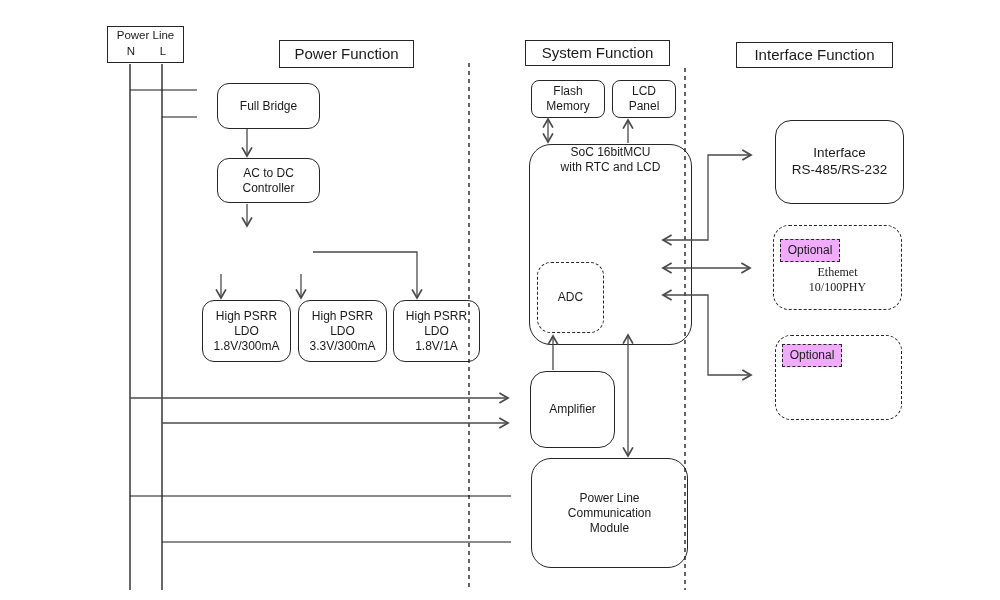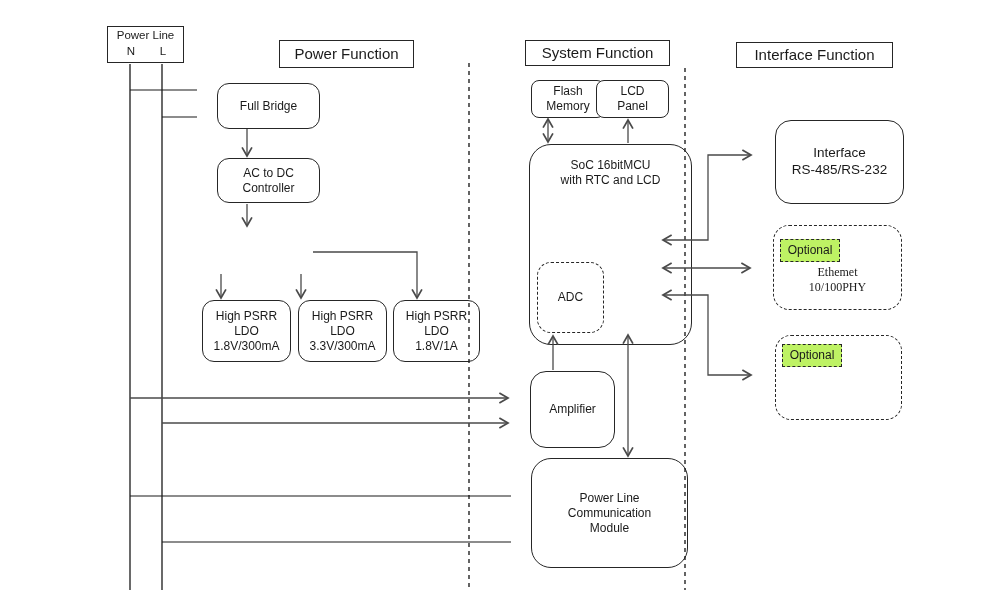--- a/index.html
+++ b/index.html
@@ -7,27 +7,27 @@
     position:relative;width:1000px;height:600px;background:#ffffff;
     font-family:"Liberation Sans", sans-serif;color:#1a1a1a;overflow:hidden;
   }
   .box{
     position:absolute;background:#fff;border:1.7px solid #262626;border-radius:12px;
     display:flex;align-items:center;justify-content:center;text-align:center;
     white-space:pre-line;font-size:12px;line-height:1.25;box-sizing:border-box;margin-left:20px;
   }
   .sq{border-radius:0;border-width:1.2px;font-size:15px;line-height:1.1;}
   .dashed{border-style:dashed;border-width:1.6px;}
-  .soc{align-items:flex-start;padding-top:13px;border-radius:22px;}
+  .soc{align-items:flex-start;padding-top:0;border-radius:22px;}
   .r8{border-radius:8px;} .r10{border-radius:10px;} .r14{border-radius:14px;}
   .r16{border-radius:16px;} .r20{border-radius:20px;}
   .optional{
     position:absolute;top:13px;left:6px;width:60px;height:23px;
     border:1.1px dashed #262626;display:flex;align-items:center;justify-content:center;
-    font-size:12px;background:#bef264;box-sizing:border-box;
+    font-size:12px;background:#f0abfc;box-sizing:border-box;
   }
   .sub-text{width:100%;text-align:center;white-space:pre-line;}
   .eth .sub-text{margin-top:24px;font-family:Liberation Serif, serif;}
   .wir .sub-text{margin-top:20px;}
   .plbox{
     position:absolute;left:107px;top:26px;width:77px;height:37px;background:#fff;
     border:1.2px solid #262626;box-sizing:border-box;font-size:11.5px;
   }
   .pl-title{position:absolute;top:2px;width:100%;text-align:center;}
   .pl-n,.pl-l{position:absolute;top:18px;transform:translateX(-50%);font-size:11.5px;}
@@ -58,21 +58,21 @@
 1.8V/300mA</div>
   <div class="box" style="left:278px;top:300px;width:89px;height:62px">High PSRR
 LDO
 3.3V/300mA</div>
   <div class="box" style="left:373px;top:300px;width:87px;height:62px">High PSRR
 LDO
 1.8V/1A</div>
 
   <div class="box r8" style="left:511px;top:80px;width:74px;height:38px">Flash
 Memory</div>
-  <div class="box r8" style="left:576px;top:80px;width:73px;height:38px">LCD
+  <div class="box r8" style="left:592px;top:80px;width:64px;height:38px">LCD
 Panel</div>
 
   <div class="box soc" style="left:509px;top:144px;width:163px;height:201px">SoC 16bitMCU
 with RTC and LCD</div>
   <div class="box dashed r14" style="left:517px;top:262px;width:67px;height:71px">ADC</div>
 
   <div class="box r16" style="left:510px;top:371px;width:85px;height:77px">Amplifier</div>
   <div class="box r20" style="left:511px;top:458px;width:157px;height:110px">Power Line
 Communication
 Module</div>

